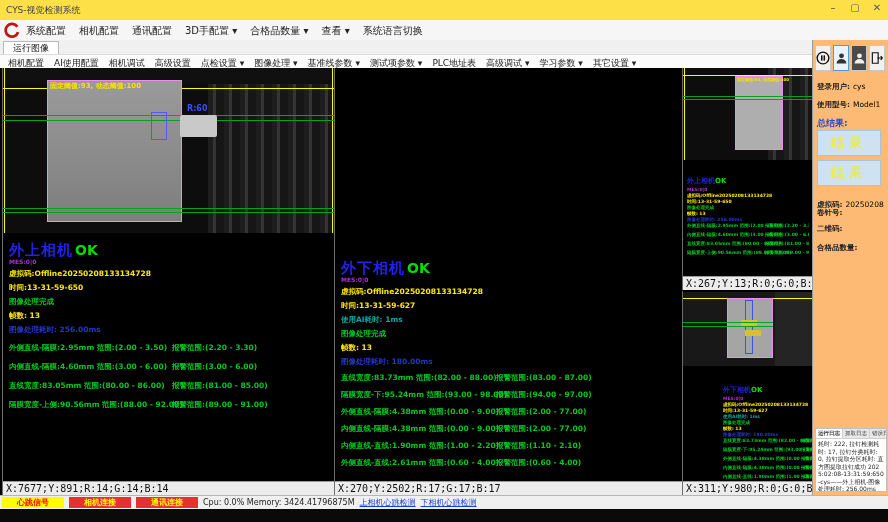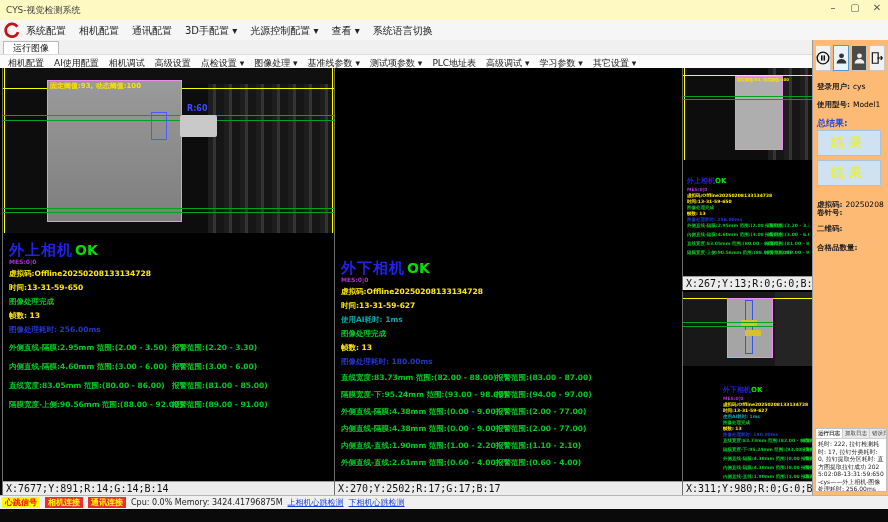--- a/index.html
+++ b/index.html
@@ -1,19 +1,19 @@
 <!DOCTYPE html>
 <html><head>
 <meta charset="utf-8">
 <style>
   html,body{margin:0;padding:0;background:#2a2a2a;}
   .screen{position:relative;width:888px;height:522px;background:#050505;overflow:hidden;
           font-family:"DejaVu Sans",sans-serif;-webkit-font-smoothing:antialiased;}
   
-  .titlebar{position:absolute;left:0;top:0;width:888px;height:20px;background:#fef9c3;border-bottom:1px solid #d5d5d5;}
+  .titlebar{position:absolute;left:0;top:0;width:888px;height:20px;background:#fde047;border-bottom:1px solid #d5d5d5;}
   .titlebar .title{position:absolute;left:6px;top:4px;font-size:9px;color:#444;}
   .winctrl{position:absolute;top:2px;right:4px;display:flex;gap:8px;}
   .winctrl span{font-size:10px;color:#555;width:14px;text-align:center;cursor:default;}
   .menubar{position:absolute;left:0;top:20px;width:888px;height:20px;background:#f6f6f6;border-bottom:1px solid #e0e0e0;}
   .logo{position:absolute;left:3px;top:2px;}
   .menu-items{position:absolute;left:26px;top:4px;display:flex;gap:13px;}
   .menu-items span{font-size:10px;color:#222;white-space:nowrap;}
   .tabbar{position:absolute;left:0;top:40px;width:812px;height:14px;background:#f0f0f0;}
   .tab{position:absolute;left:3px;top:1px;height:13px;padding:0 9px;background:#fff;border:1px solid #b9b9b9;border-bottom:none;font-size:9px;color:#222;line-height:13px;}
   .toolbar{position:absolute;left:0;top:54px;width:812px;height:14px;background:#fbfbfb;border-bottom:1px solid #cfcfcf;border-top:1px solid #dcdcdc;}
@@ -65,21 +65,21 @@
   .sb-total{color:#2a49d8;}
   .resultbox{position:absolute;left:4px;width:62px;height:24px;background:#cfe2f2;border:1px solid #a9c4da;
              color:#f2ee28;font-size:13px;font-weight:bold;text-align:center;line-height:24px;letter-spacing:5px;}
   .logarea{position:absolute;left:2px;top:388px;width:72px;height:64px;background:#fff;border:1px solid #c0c0c0;box-sizing:border-box;overflow:hidden;}
   .logtabs{display:flex;border-bottom:1px solid #d0d0d0;background:#e8e8e8;}
   .logtabs span{font-size:5.5px;padding:1px 2px;color:#333;border-right:1px solid #d0d0d0;white-space:nowrap;}
   .logtabs span.sel{background:#fff;font-weight:bold;}
   .logtext{font-size:6px;line-height:7.5px;color:#222;padding:1px 2px;word-break:break-all;}
   
   .statusbar{position:absolute;left:0;top:495px;width:888px;height:14px;background:#f0f0f0;border-top:1px solid #b5b5b5;display:flex;align-items:center;gap:5px;padding-left:2px;box-sizing:border-box;}
-  .badge{font-size:8px;font-weight:bold;padding:0 3px;line-height:11px;}
+  .badge{font-size:8px;font-weight:bold;padding:0 15px;line-height:11px;}
   .badge.b1{background:#ffff00;color:#ff0000;}
   .badge.b2{background:#e83030;color:#ffff00;}
   .cputext{font-size:8px;color:#222;}
   .hlink{font-size:8px;color:#1a3fd4;text-decoration:underline;}
   .bottomfill{position:absolute;left:0;top:509px;width:888px;height:13px;background:#0a0a0a;}
 </style>
 </head>
 <body>
 
 <div class="screen">
@@ -97,21 +97,21 @@
     <span class="logo">
       <svg width="17" height="17" viewBox="0 0 16 16">
           <path d="M13.5 4.5 A6 6 0 1 0 14.2 9.5" fill="none" stroke="#c41414" stroke-width="2.6"></path>
         </svg>
     </span>
     <div class="menu-items">
       <span>系统配置</span>
       <span>相机配置</span>
       <span>通讯配置</span>
       <span>3D手配置 ▾</span>
-      <span>光源控制配置 ▾</span>
+      <span>合格品数量 ▾</span>
       <span>查看 ▾</span>
       <span>系统语言切换</span>
     </div>
   </div>
 
   <div class="tabbar">
     <span class="tab">运行图像</span>
   </div>
 
   <div class="toolbar">

